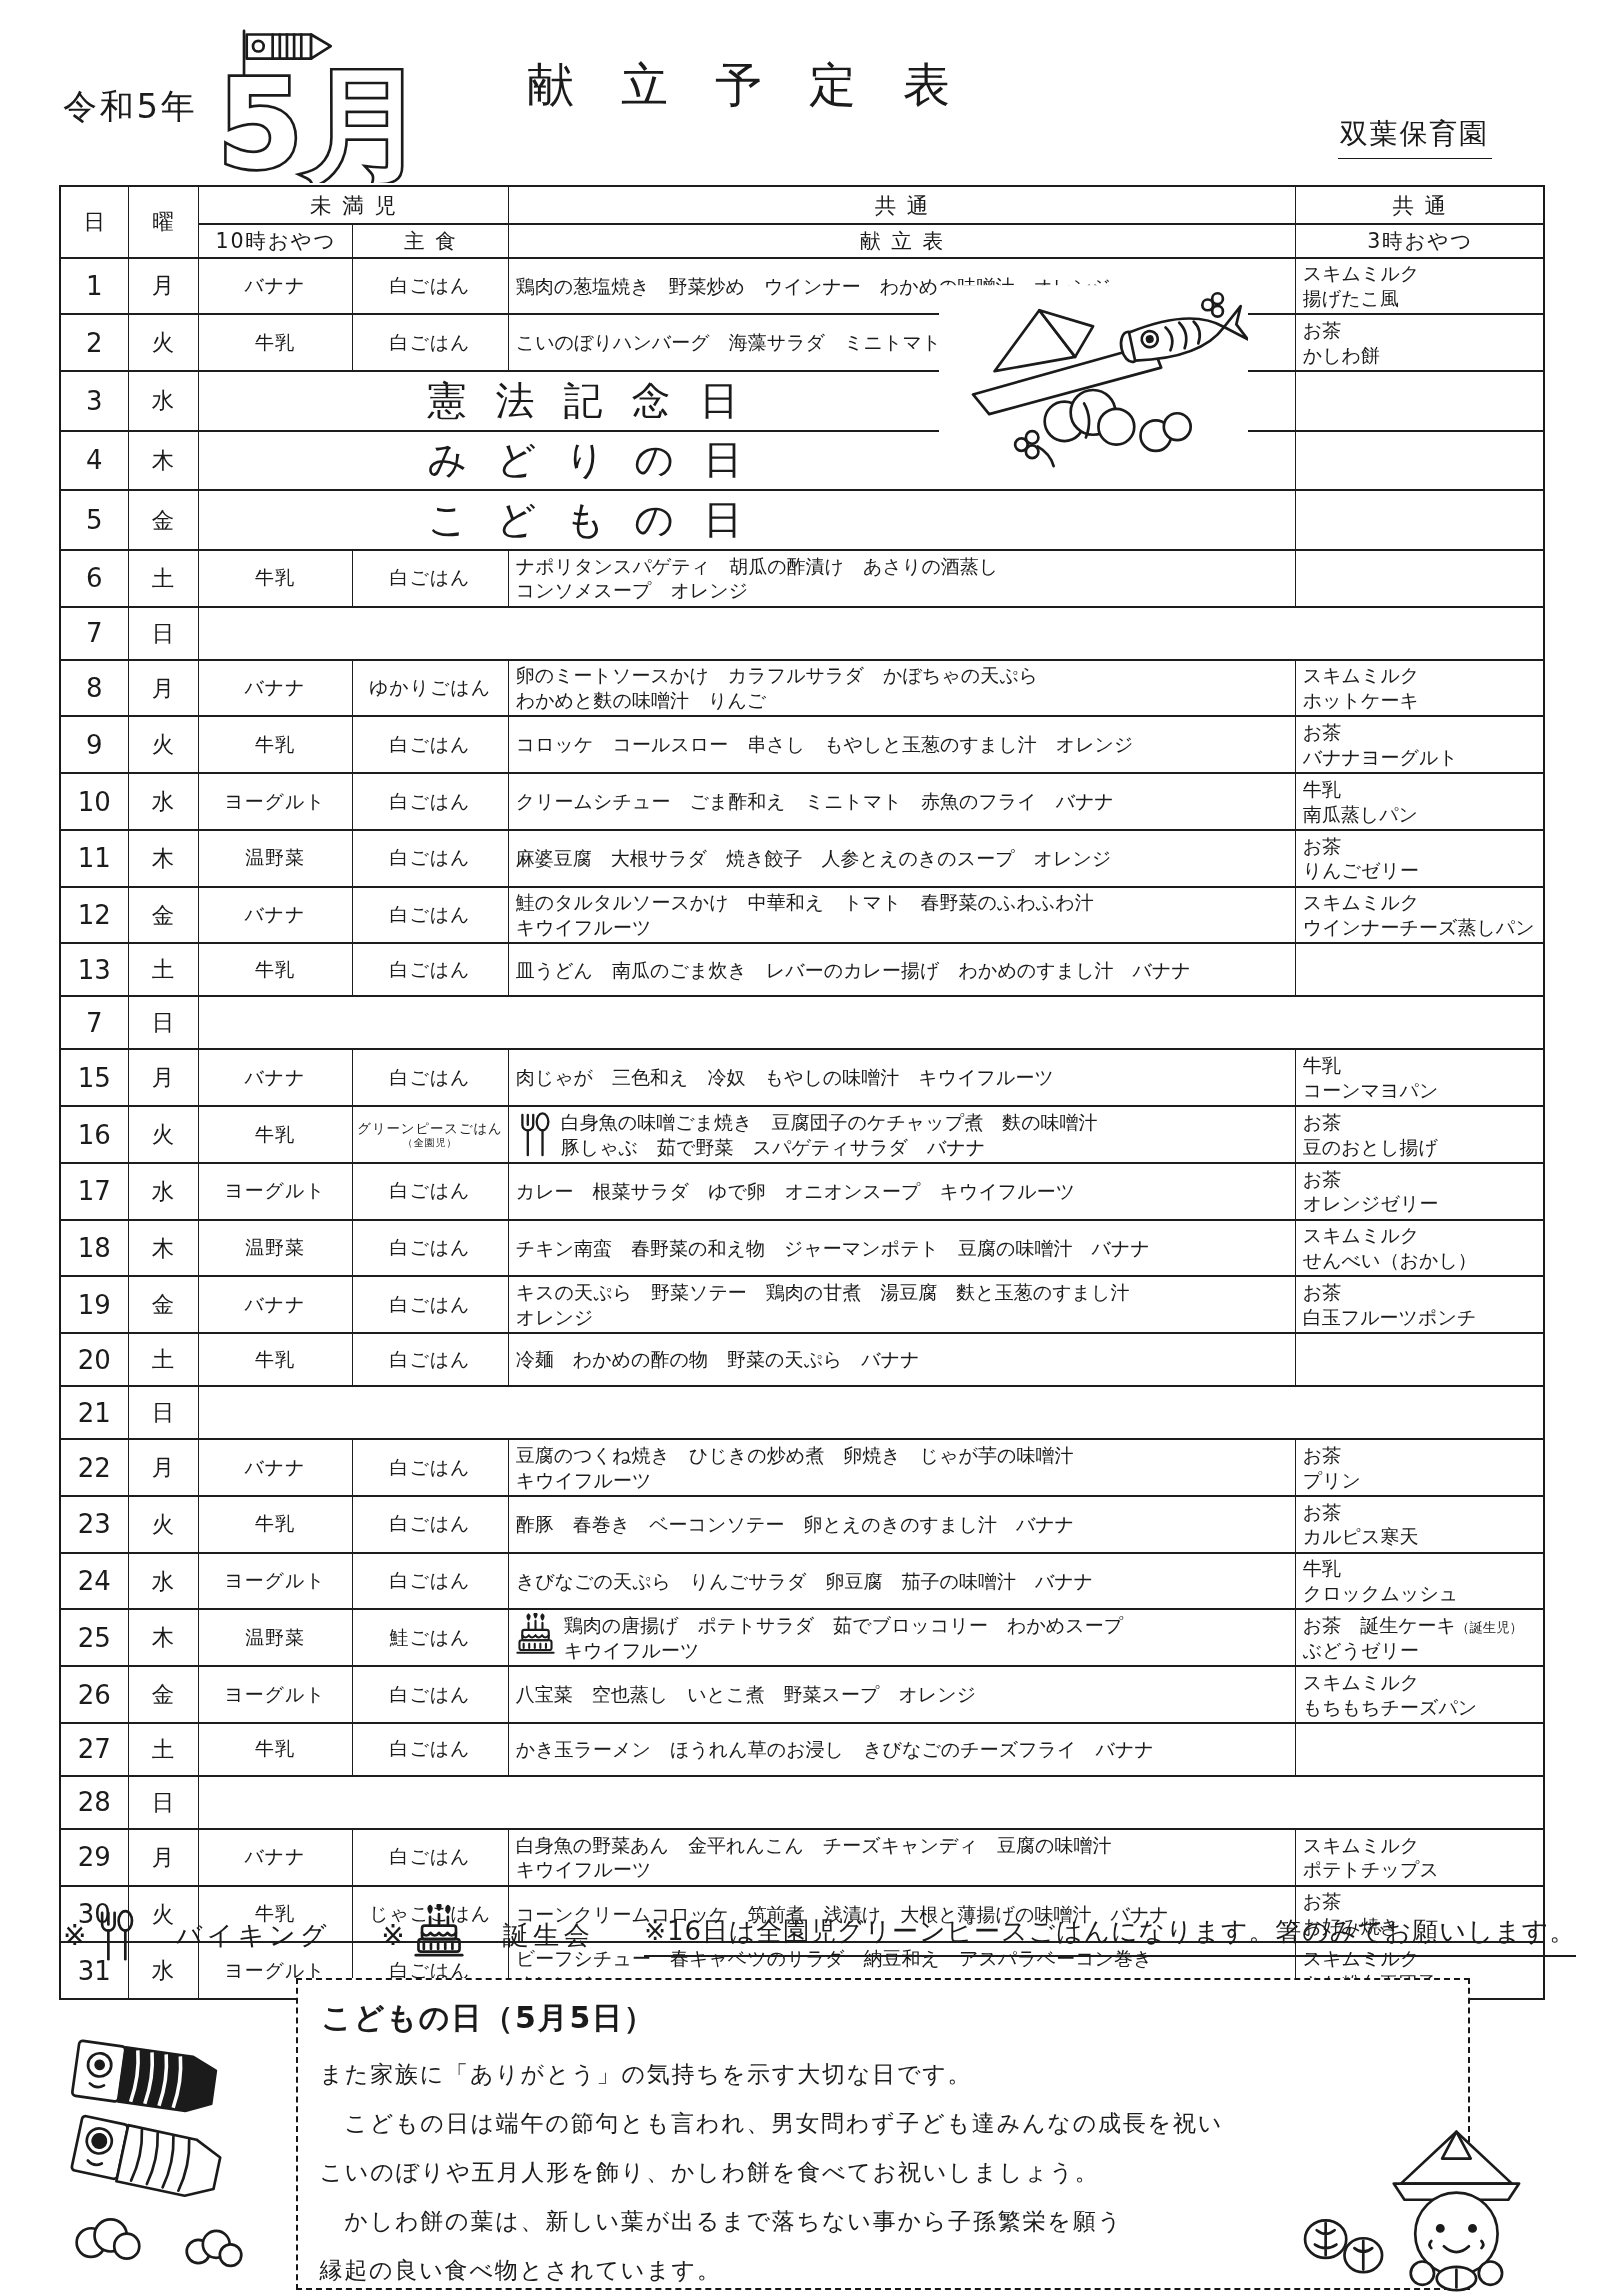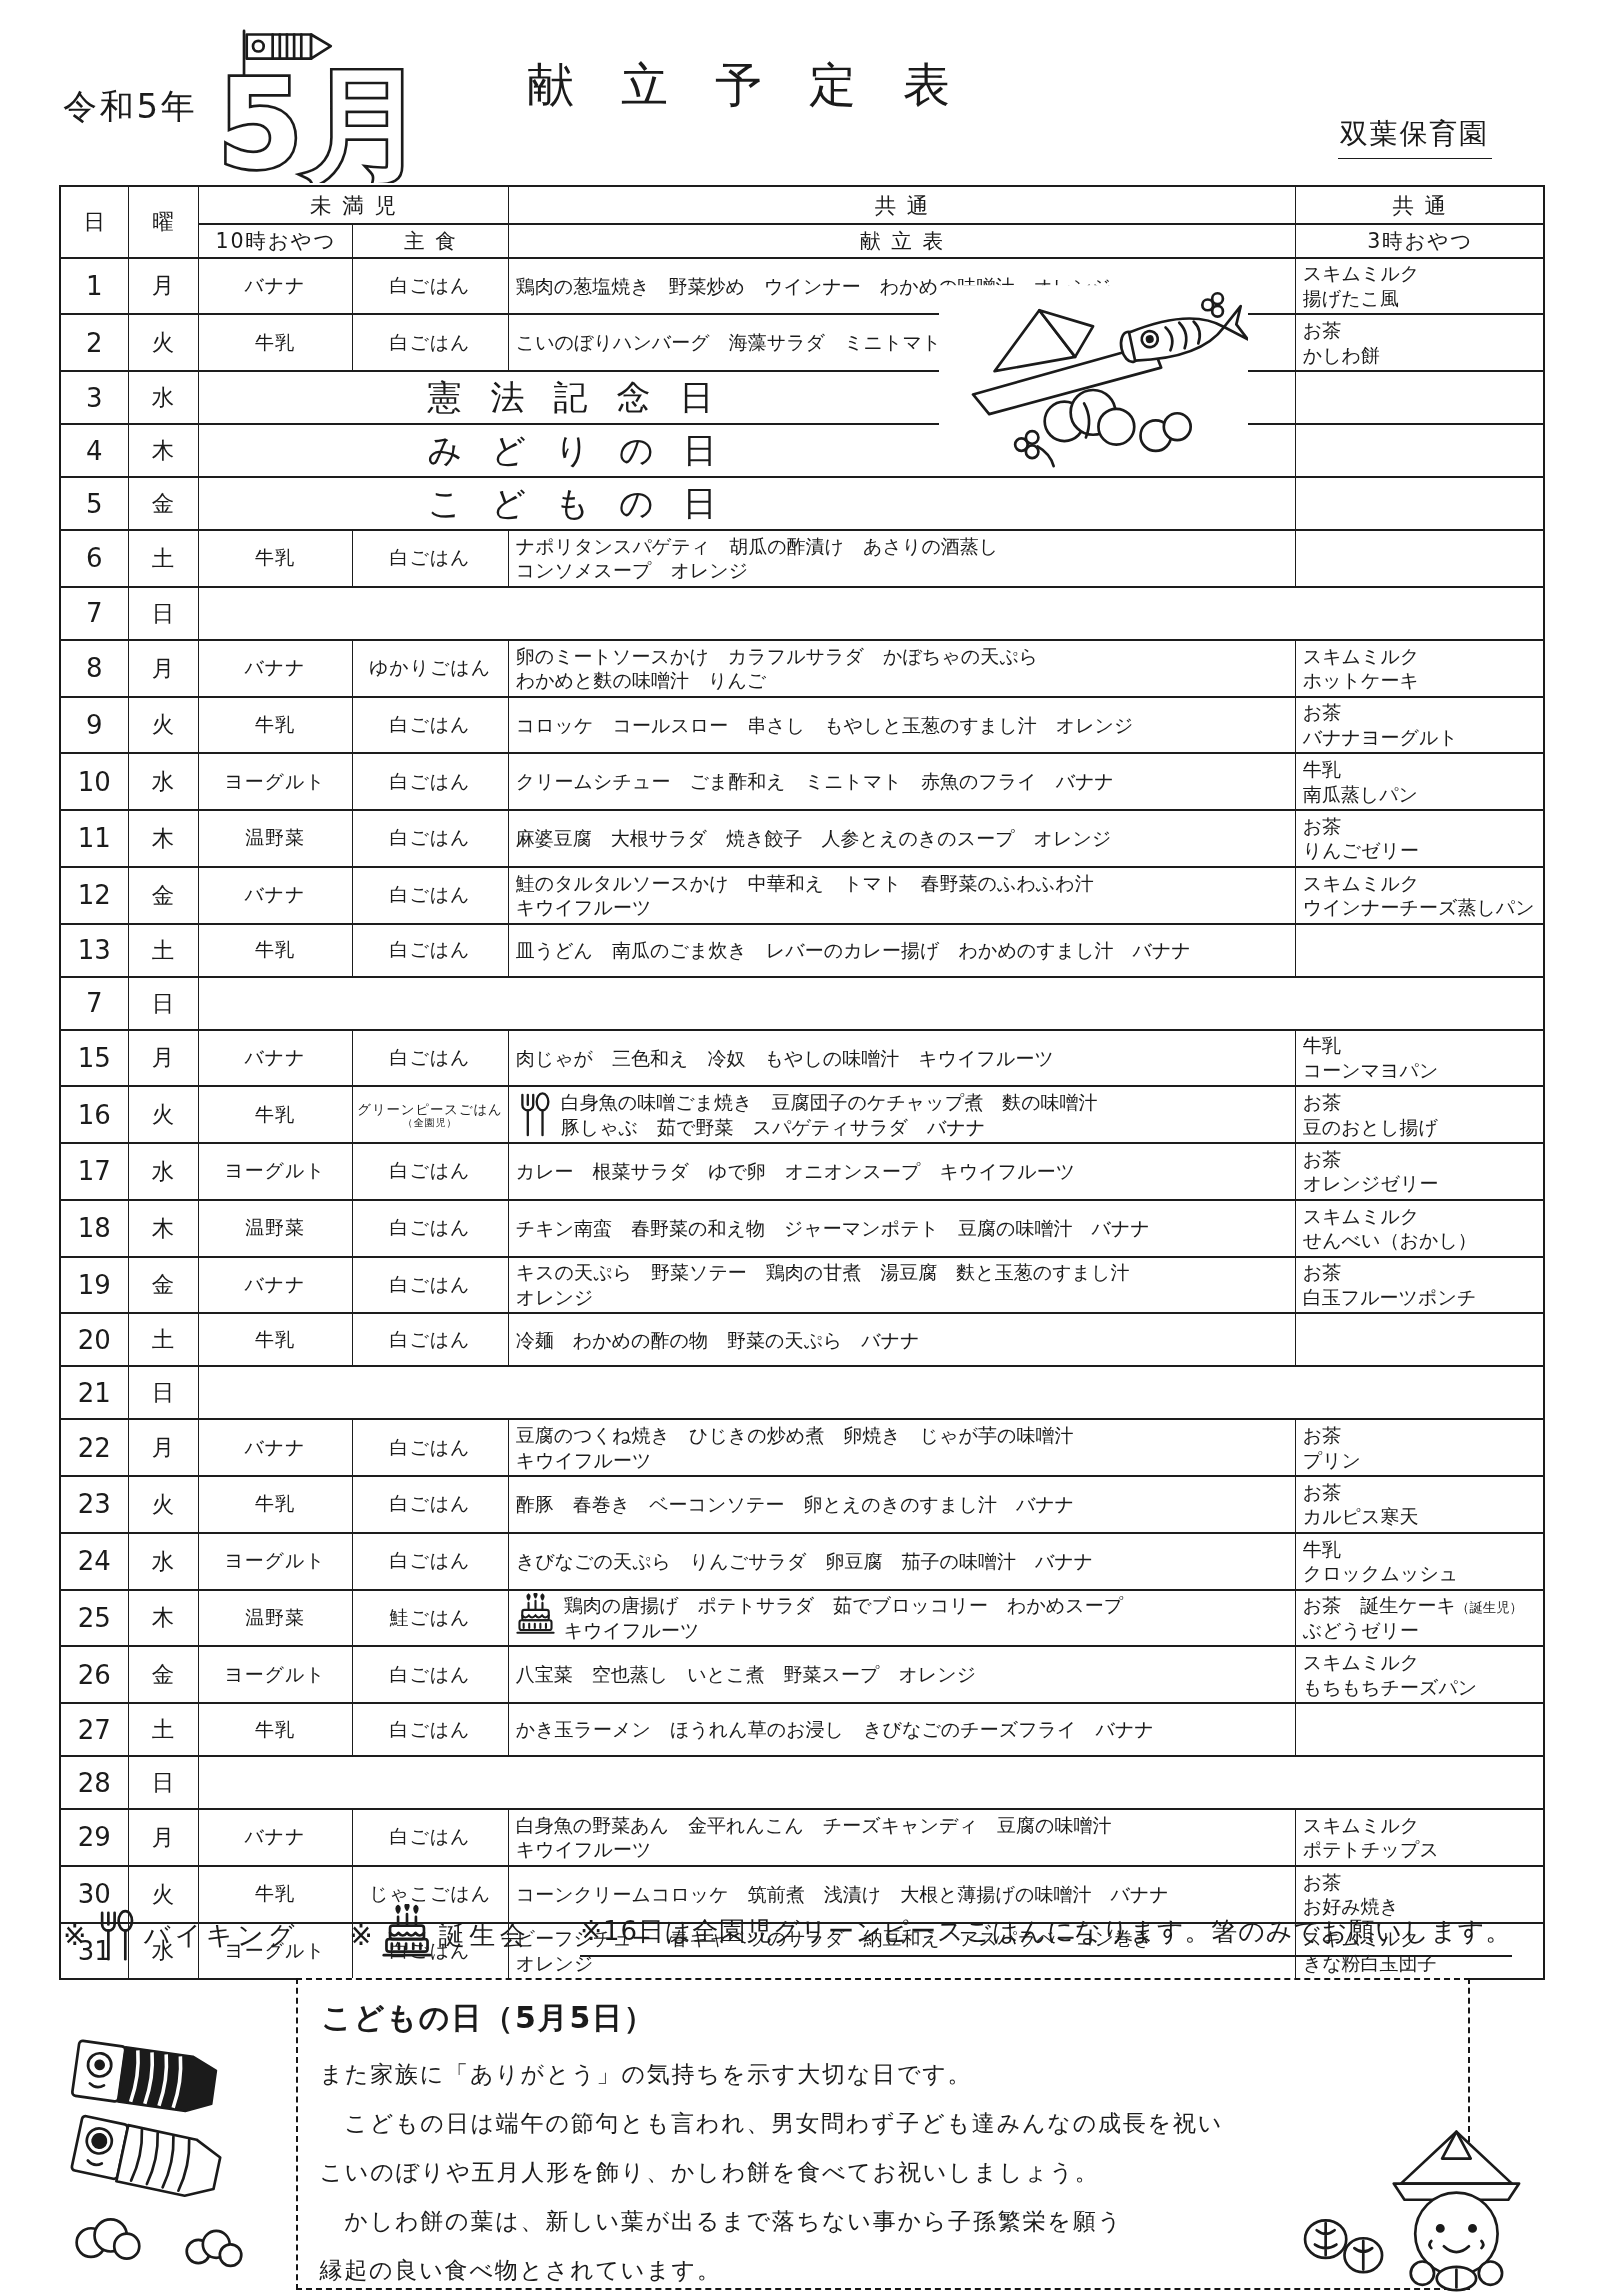--- a/index.html
+++ b/index.html
@@ -26,28 +26,28 @@
   tr.data td{height:53px;}
   td.c-date{font-size:26px;}
   td.c-day{font-size:22.4px;}
   td.c-s10,td.c-staple{font-size:19px;letter-spacing:0.9px;}
   td.c-staple .staple-small{font-size:13.4px;display:block;line-height:1.15;}
   td.c-staple .staple-note{font-size:10px;display:block;line-height:1.1;}
   td.c-menu{text-align:left;font-size:19px;padding:2.7px 5.4px 2.7px 7.2px;line-height:1.3;}
   td.c-menu .menu-flex{display:flex;align-items:center;gap:9px;}
   td.c-s3{text-align:left;font-size:19px;padding:2.7px 5.4px 2.7px 7.2px;line-height:1.3;}
   td.c-s3 .small{font-size:13.4px;}
-  td.c-holiday{text-align:left;font-size:34px;letter-spacing:29px;padding-left:229px;white-space:nowrap;}
+  td.c-holiday{text-align:left;font-size:39px;letter-spacing:29px;padding-left:229px;white-space:nowrap;}
   .icon-cell{flex:0 0 auto;display:inline-flex;}
 
   
   .footnotes{position:absolute;left:63px;top:1904px;display:flex;align-items:center;font-size:26px;white-space:nowrap;}
   .fn-mark{font-size:28px;}
   .fn-icon{margin:0 7.2px 0 9px;display:inline-flex;}
-  .fn-label{margin-right:50px;letter-spacing:4.5px;}
+  .fn-label{margin-right:50px;letter-spacing:4.5px;margin-left:32px;}
   .fn-note{border-bottom:2.7px solid #1b1b1b;padding-bottom:6.3px;letter-spacing:0.9px;font-size:26px;}
 
   
   .info-box{position:absolute;left:296px;top:1978px;width:1174px;height:312px;
             border:2.7px dashed #161616;box-sizing:border-box;padding:14.3px 21.5px;background:#fff;}
   .info-title{font-size:30px;font-weight:bold;letter-spacing:1.8px;margin:3.6px 0 21.5px 1.8px;}
   .info-line{font-size:23px;letter-spacing:1.8px;margin-bottom:19px;line-height:1.3;}
 
   
   .art{position:absolute;}

